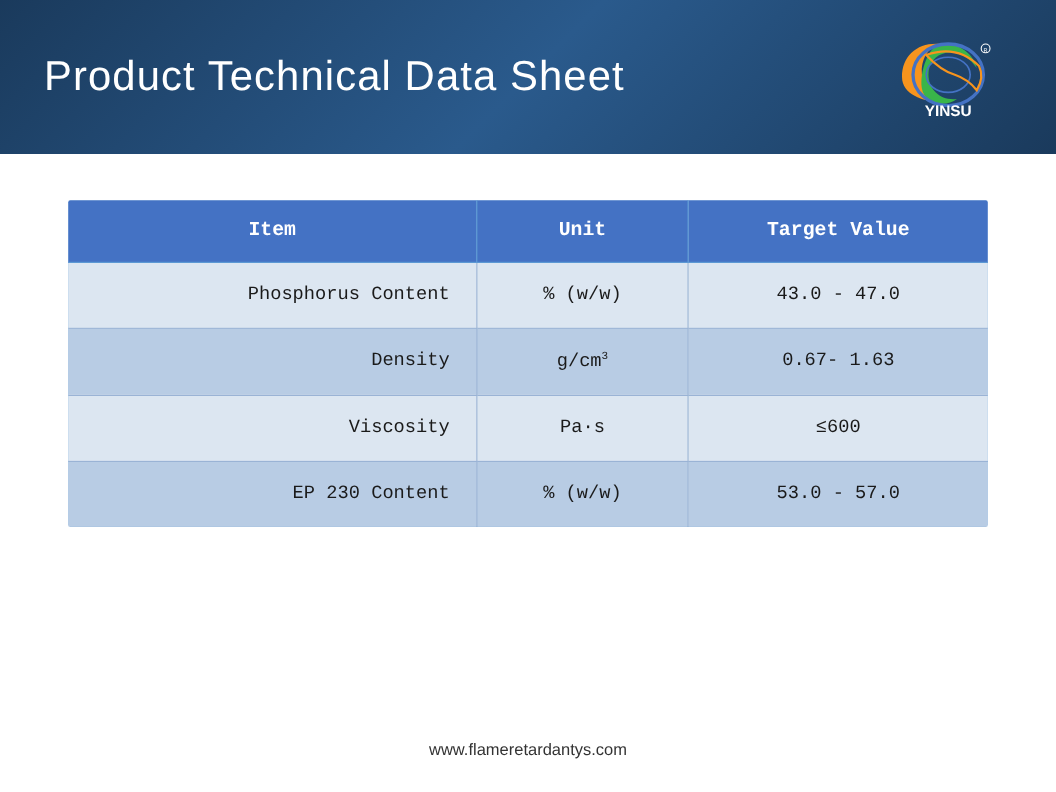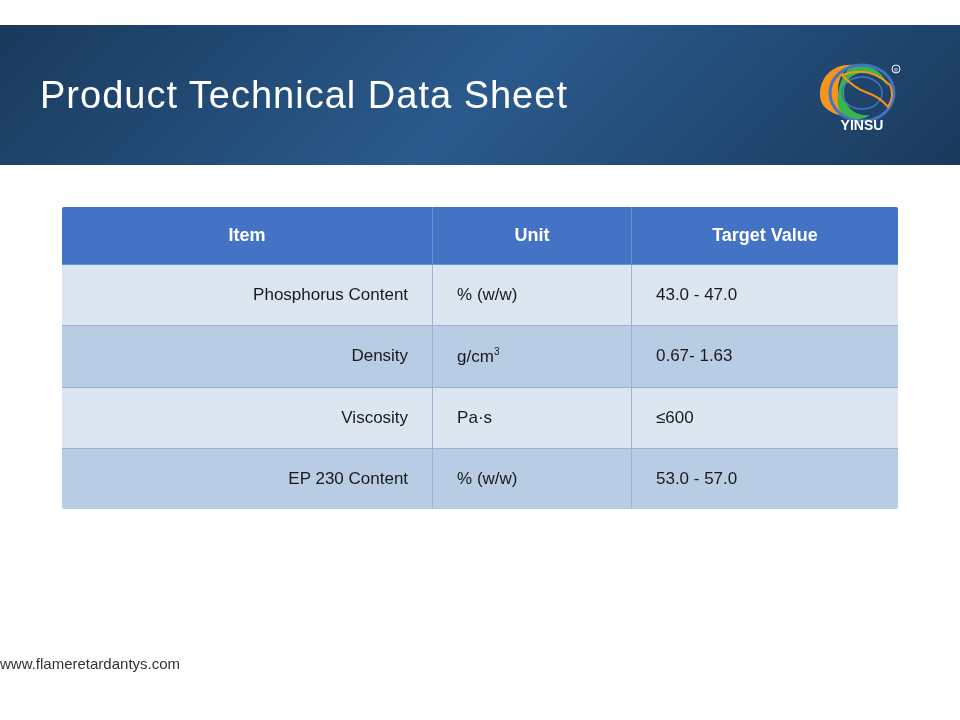--- a/index.html
+++ b/index.html
@@ -14,21 +14,20 @@
 
     
     .header {
       background: linear-gradient(135deg, #1a3a5c 0%, #2a5a8c 50%, #1a3a5c 100%);
       height: 140px;
       display: flex;
       align-items: center;
       justify-content: space-between;
       padding: 0 40px;
       position: relative;
-      margin-top: 25px;
     }
 
     .header-title {
       color: #ffffff;
       font-size: 38px;
       font-weight: 400;
       letter-spacing: 1px;
     }
 
     .logo-container {
@@ -52,20 +51,21 @@
 
     
     .data-table {
       width: 100%;
       border-collapse: collapse;
       border: 2px solid #5b9bd5;
       border-radius: 4px;
       overflow: hidden;
       position: relative;
       z-index: 1;
+      font-family: Liberation Mono, monospace;
     }
 
     .data-table thead tr {
       background: #4472c4;
     }
 
     .data-table thead th {
       color: #ffffff;
       font-weight: bold;
       font-size: 18px;
@@ -77,21 +77,21 @@
     .data-table tbody tr:nth-child(odd) {
       background: #dce6f1;
     }
 
     .data-table tbody tr:nth-child(even) {
       background: #b8cce4;
     }
 
     .data-table tbody td {
       padding: 20px 24px;
-      text-align: left;
+      text-align: center;
       font-size: 17px;
       color: #1a1a1a;
       border: 1px solid #9ab3d5;
     }
 
     .data-table tbody td:first-child {
       text-align: right;
     }
 
     
@@ -105,27 +105,27 @@
       color: rgba(100, 149, 200, 0.25);
       letter-spacing: 4px;
       pointer-events: none;
       z-index: 0;
       user-select: none;
     }
 
     
     .footer {
       position: absolute;
-      bottom: 48px;
+      bottom: 30px;
       width: 100%;
       text-align: center;
       color: #333333;
       font-size: 15px;
       display: flex;
-      justify-content: space-between;
+      justify-content: center;
       gap: 60px;
     }
 
     sup {
       font-size: 10px;
     }
   </style>
 </head>
 <body>
 

